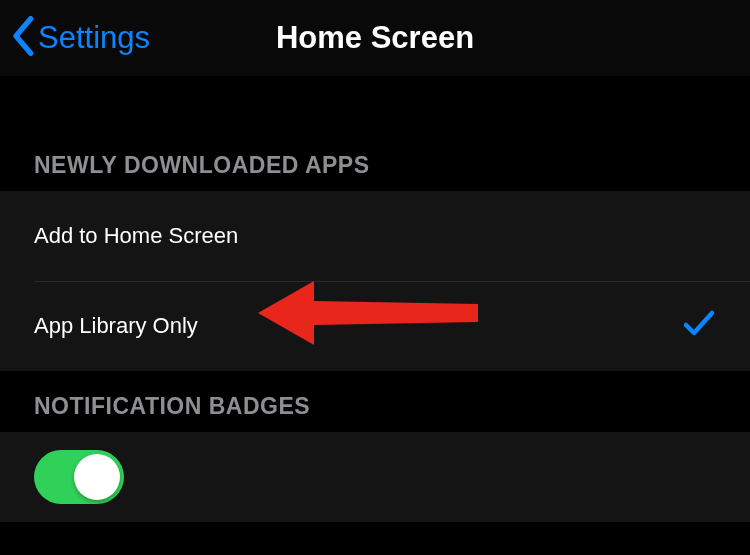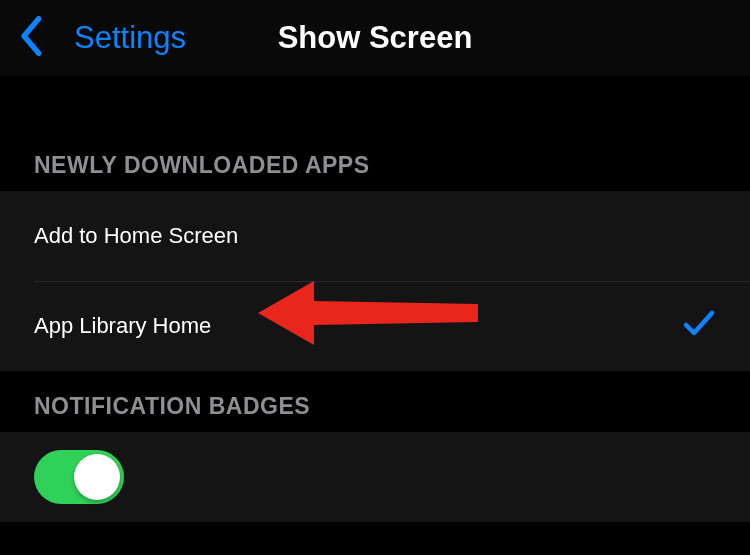--- a/index.html
+++ b/index.html
@@ -18,23 +18,22 @@
     .nav-bar {
       height: 76px;
       position: relative;
       display: flex;
       align-items: center;
       background: #090909;
     }
     .back-button {
       display: flex;
       align-items: center;
-      padding-left: 20px;
+      padding-left: 12px;
       cursor: pointer;
-      gap: 28px;
     }
     .back-chevron {
       color: #0a84ff;
       margin-right: 2px;
     }
     .back-label {
       color: #0a84ff;
       font-size: 31px;
       font-weight: 400;
     }
@@ -114,31 +113,31 @@
 
 <div class="nav-bar">
   <div class="back-button">
     <span class="back-chevron">
       <svg width="24" height="40" viewBox="0 0 18 30">
         <polyline points="14,2 3,15 14,28" fill="none" stroke="#0a84ff" stroke-width="4" stroke-linecap="round" stroke-linejoin="round"></polyline>
       </svg>
     </span>
     <span class="back-label">Settings</span>
   </div>
-  <div class="nav-title">Show Screen</div>
+  <div class="nav-title">Home Screen</div>
 </div>
 
 <div class="section-header first">NEWLY DOWNLOADED APPS</div>
 
 <div class="list-group">
   <div class="list-row">
     <span class="row-label">Add to Home Screen</span>
   </div>
   <div class="list-row">
-    <span class="row-label">App Library Home</span>
+    <span class="row-label">App Library Only</span>
     <span class="checkmark">
       <svg width="34" height="30" viewBox="0 0 34 30">
         <polyline points="4,16 12,24 30,4" fill="none" stroke="#0a84ff" stroke-width="4.5" stroke-linecap="round" stroke-linejoin="round"></polyline>
       </svg>
     </span>
   </div>
 </div>
 
 <div class="section-header">NOTIFICATION BADGES</div>
 

